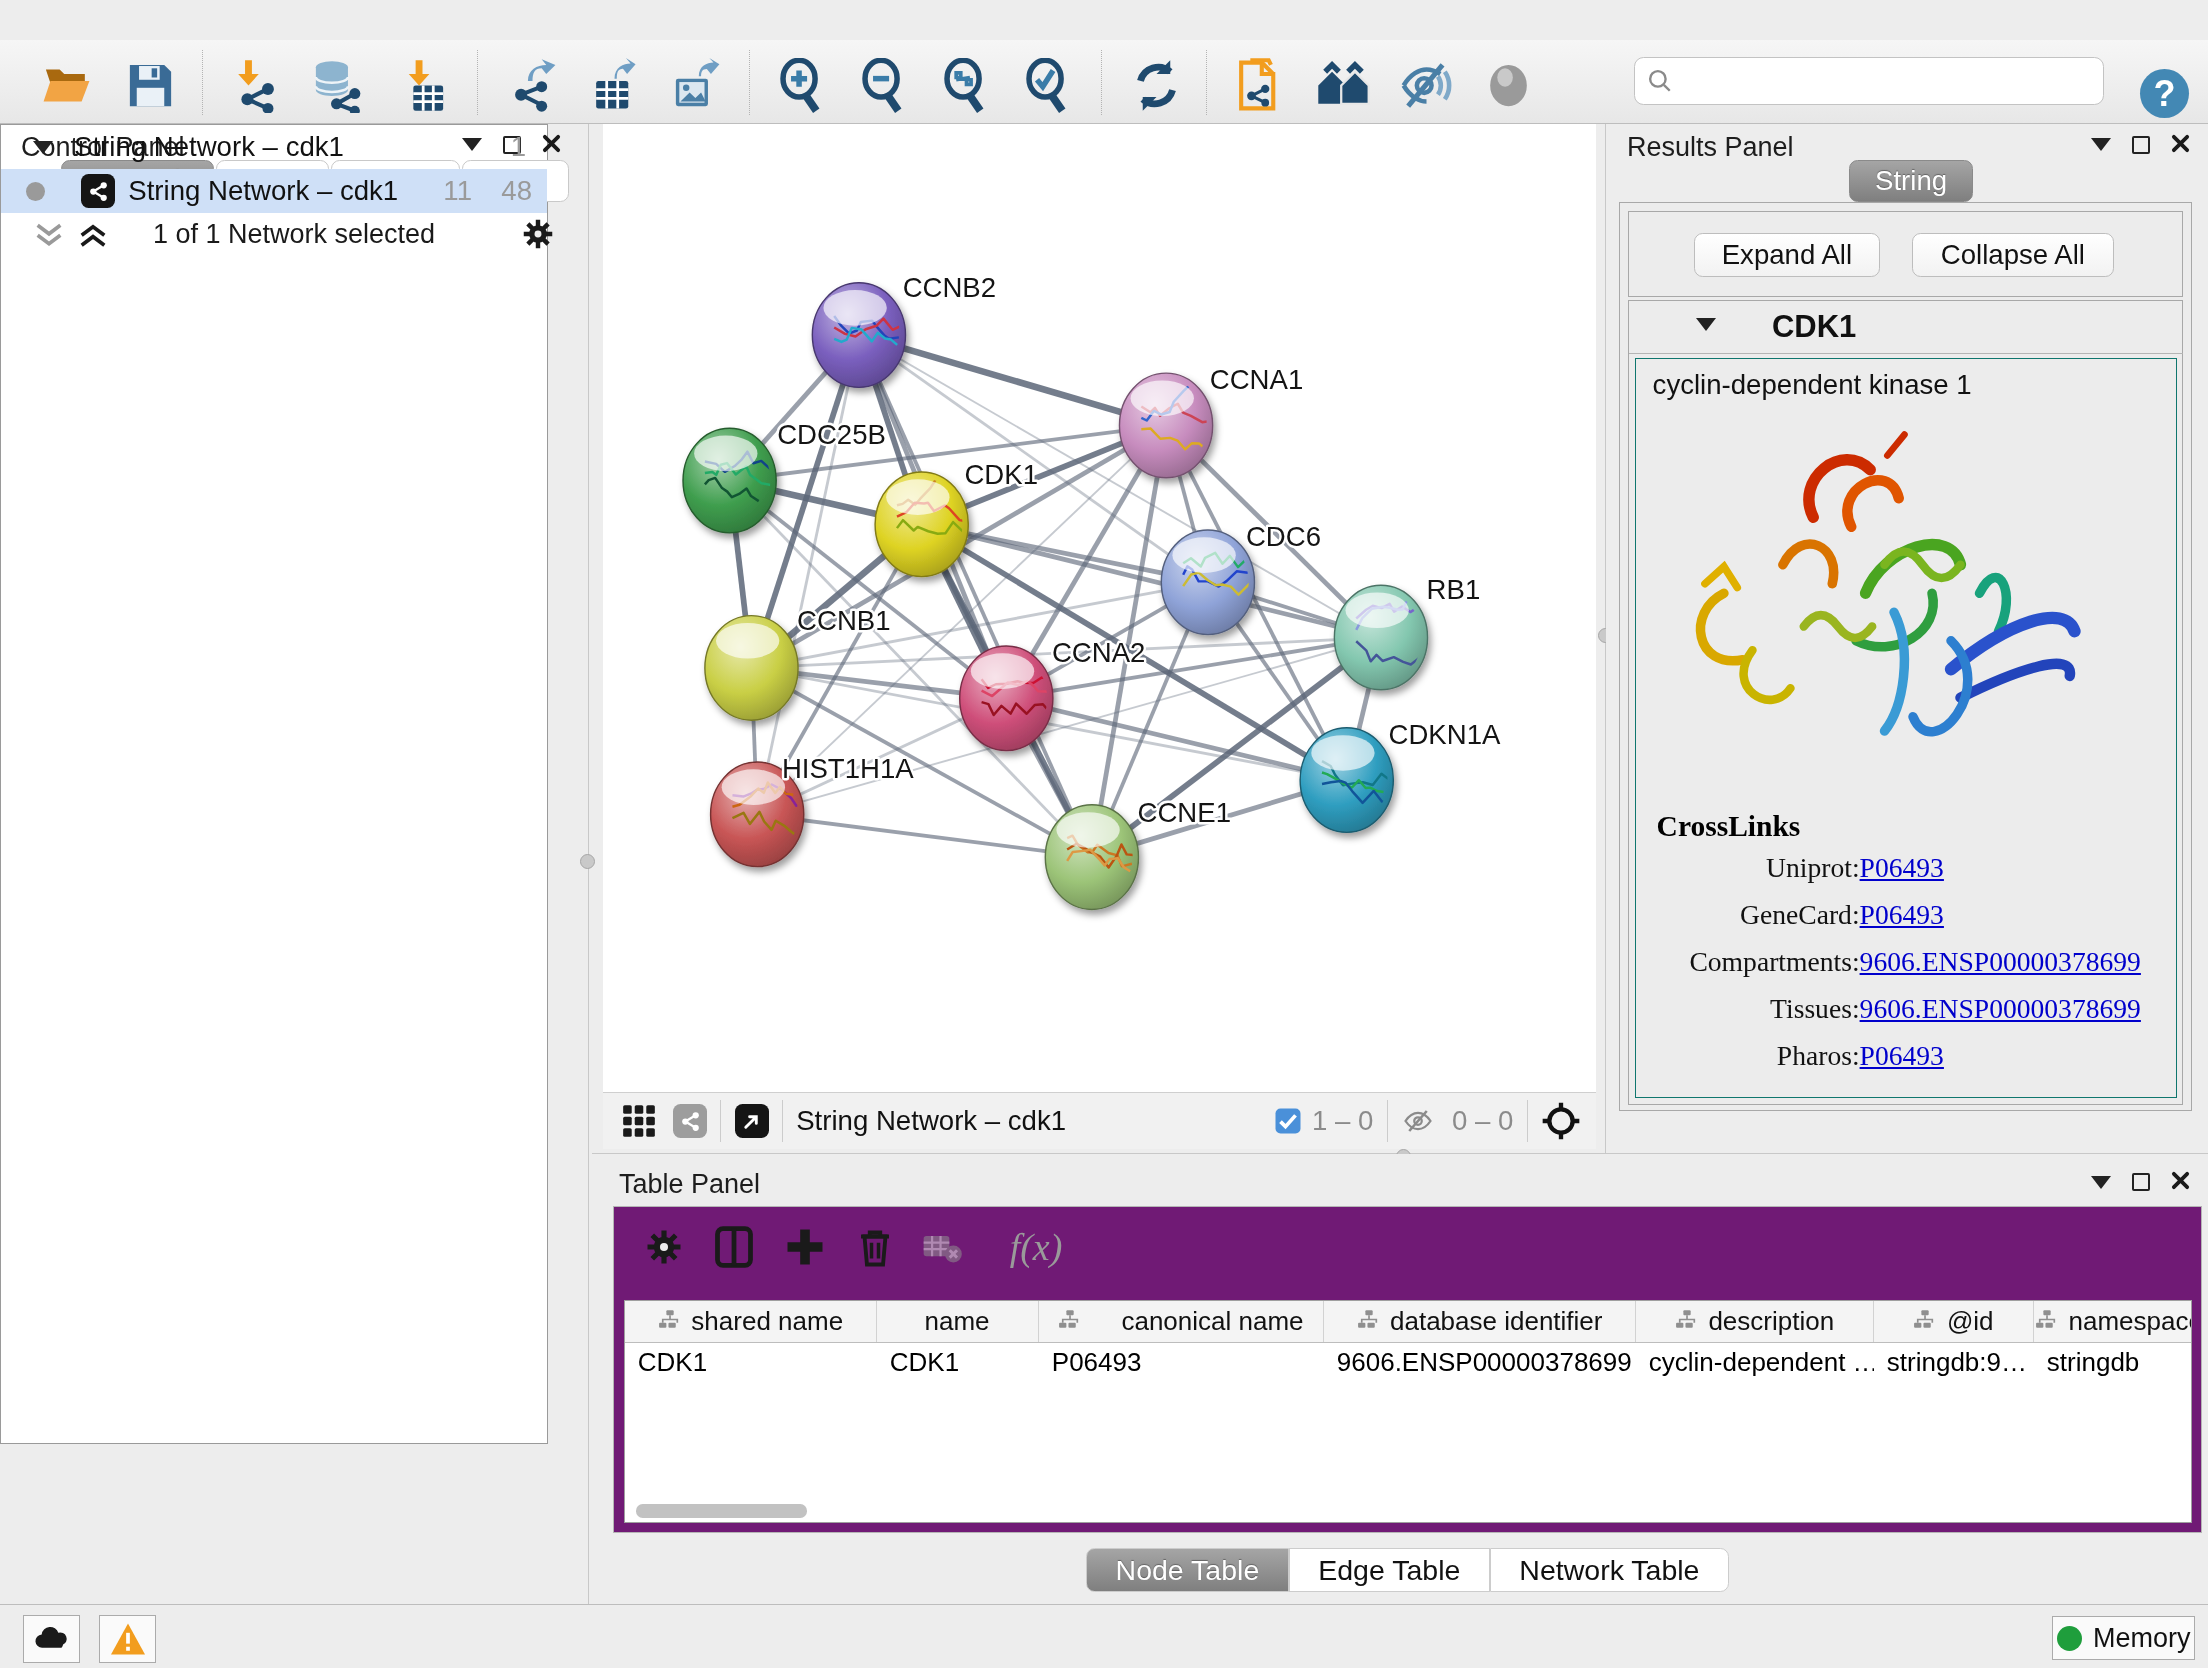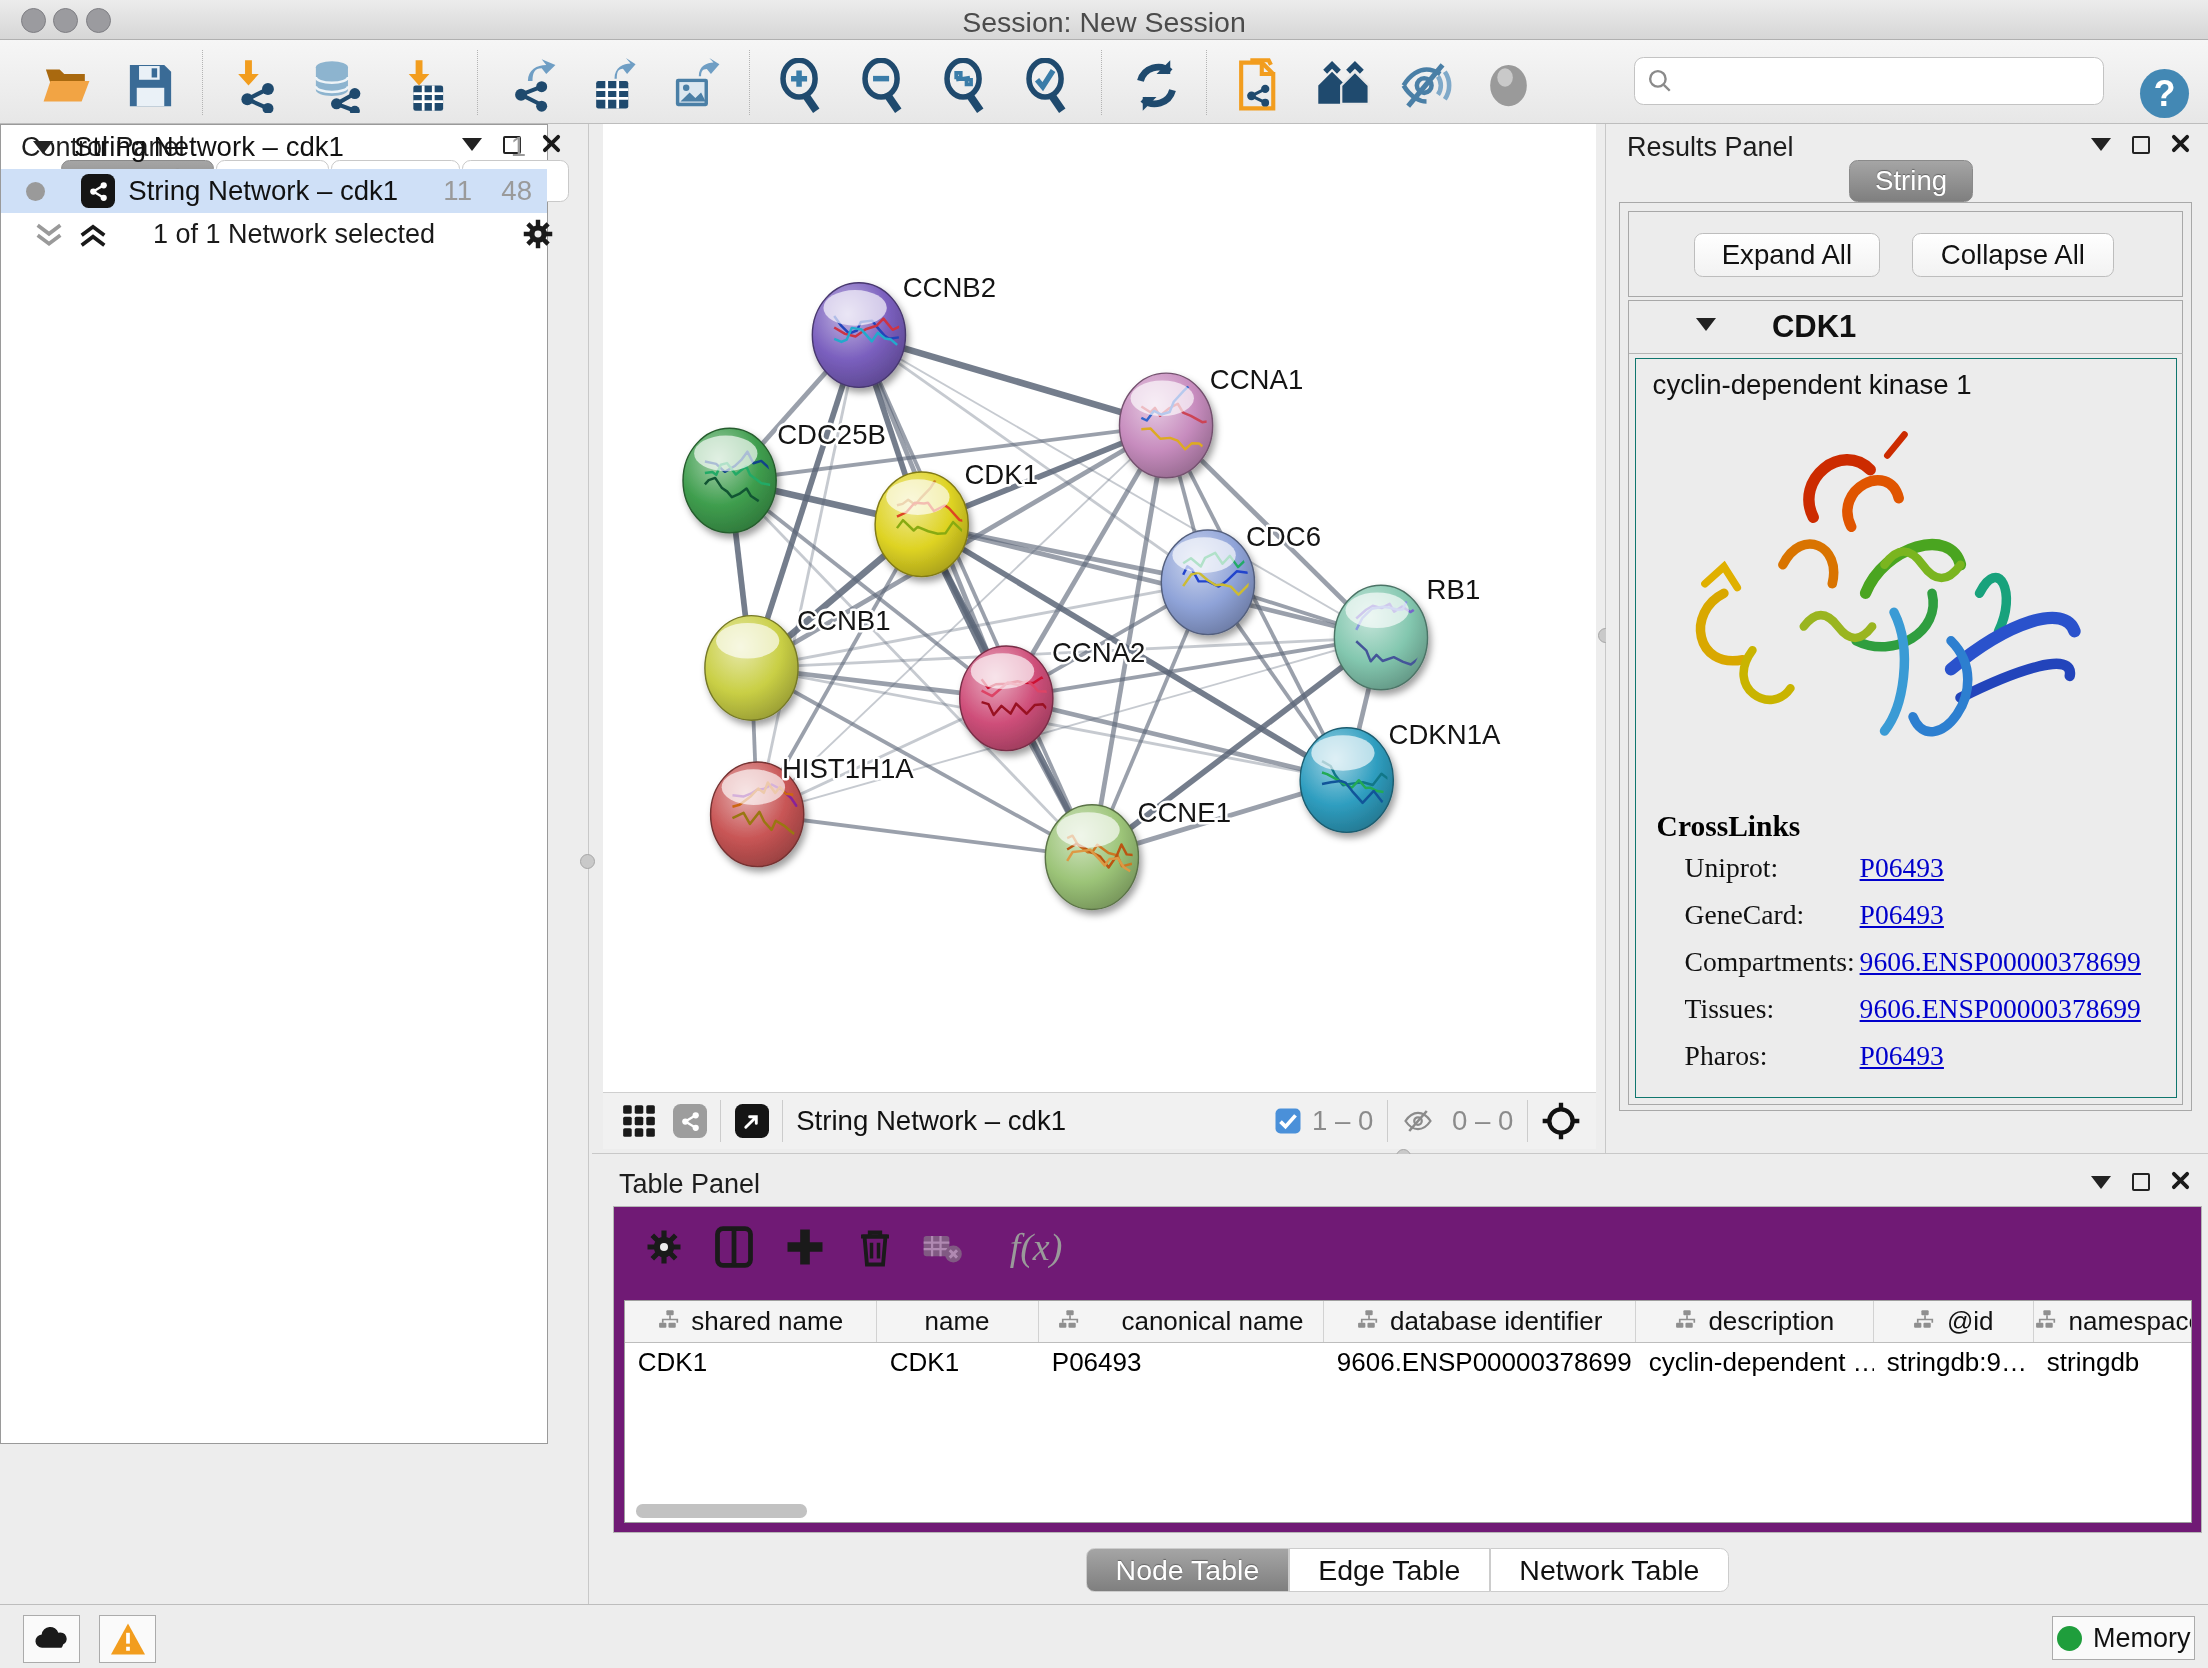--- a/index.html
+++ b/index.html
@@ -70,21 +70,21 @@
   .vdiv { width:0; height:42px; border-left:1px solid #cccccc; margin:0 13.3px; }
   .ftext-gray { color:#8b8b8b; font-size:27.6px; }
 
   
   .rbox { border:1px solid #a8a8a8; background:#ececec; }
   .btn {
     display:inline-block; background:linear-gradient(#ffffff,#f2f2f2); border:1px solid #bdbdbd; border-radius:8.6px;
     font-size:27.6px; color:#111; text-align:center; height:44px; line-height:42px;
   }
   .serif { font-family:"Liberation Serif", serif; }
-  .xl-row { display:flex; font-size:27.6px; margin-bottom:15px; }
+  .xl-row { display:flex; font-size:27.6px; margin-bottom:15px;text-align:right; }
   .xl-label { width:175px; color:#111; }
   .xl-value a { color:#0000cc; }
 
   
   .tblwrap { left:613px; top:1206px; width:1589px; height:327px; background:#701a75; border:1px solid #b5b5b5; }
   .ttool { position:relative; height:91px; }
   .ttool .tbtn2 { position:absolute; top:13.3px; width:53px; height:53px; display:flex; align-items:center; justify-content:center; }
   .grid-table { position:absolute; left:9.5px; top:93px; right:9.5px; bottom:9.5px; background:#fff; border:1px solid #9f9f9f; overflow:hidden; }
   .thead { display:flex; background:#f4f4f4; border-bottom:1.9px solid #bdbdbd; height:42px; }
   .th { display:flex; align-items:center; justify-content:center; gap:9.5px; font-size:26px; color:#111;
@@ -108,26 +108,20 @@
   .memdot { width:25px; height:25px; border-radius:50%; background:#1f9e3c; }
 
   .splitdot { width:15px; height:15px; border-radius:50%; background:#c9c9c9; border:1px solid #a6a6a6; }
   .divline { background:#c8c8c8; }
 </style>
 </head>
 <body>
 
 <div class="app">
 
-  <div class="abs titlebar">
-    <div class="abs tl" style="left:21px"></div>
-    <div class="abs tl" style="left:53px"></div>
-    <div class="abs tl" style="left:86px"></div>
-    <div class="abs win-title">Session: New Session</div>
-  </div>
 
   <div class="abs toolbar">
     <div class="tbtn" style="left:36px">
       <svg viewBox="0 0 24 24">
           <path d="M3 5h6l2 2h9v4H5z" fill="#a9690f"></path>
           <path d="M2 19l3-9h17l-3.4 9z" fill="#f2a444"></path>
         </svg>
     </div>
     <div class="tbtn" style="left:120px">
       <svg viewBox="0 0 24 24">

